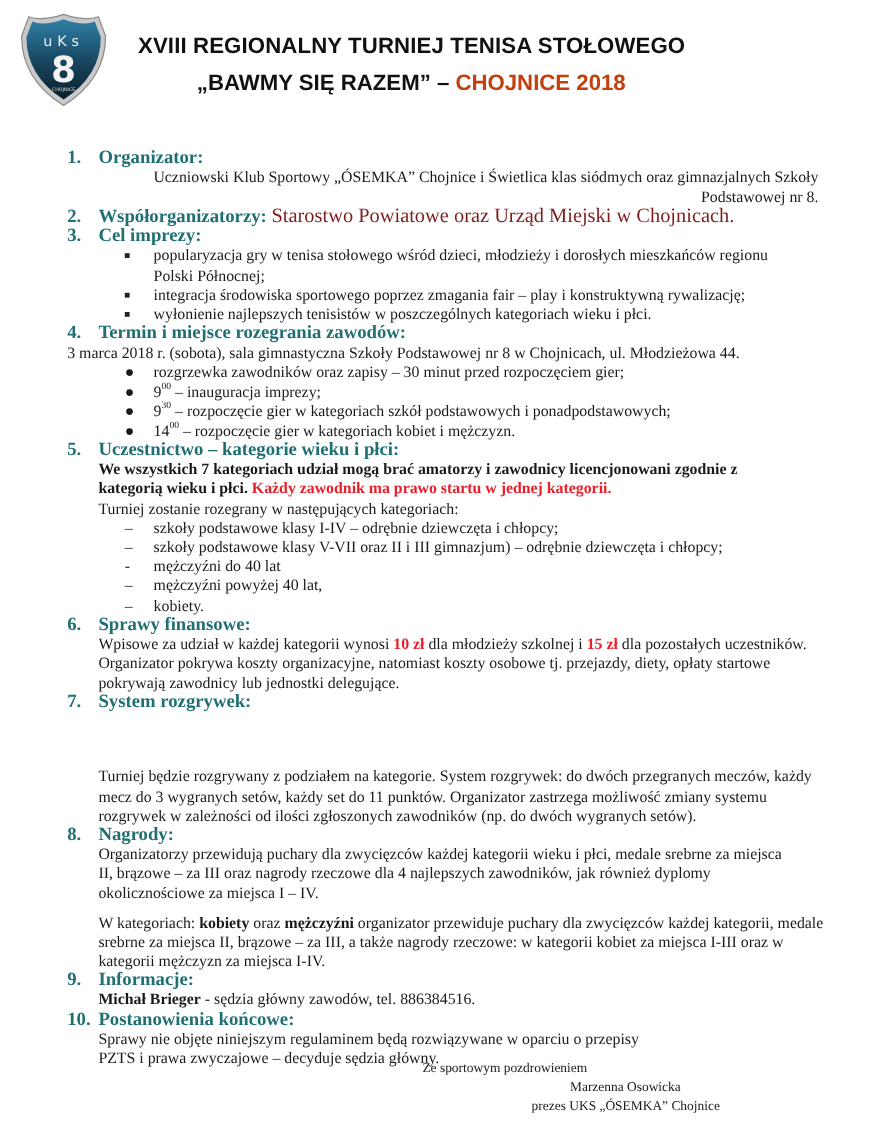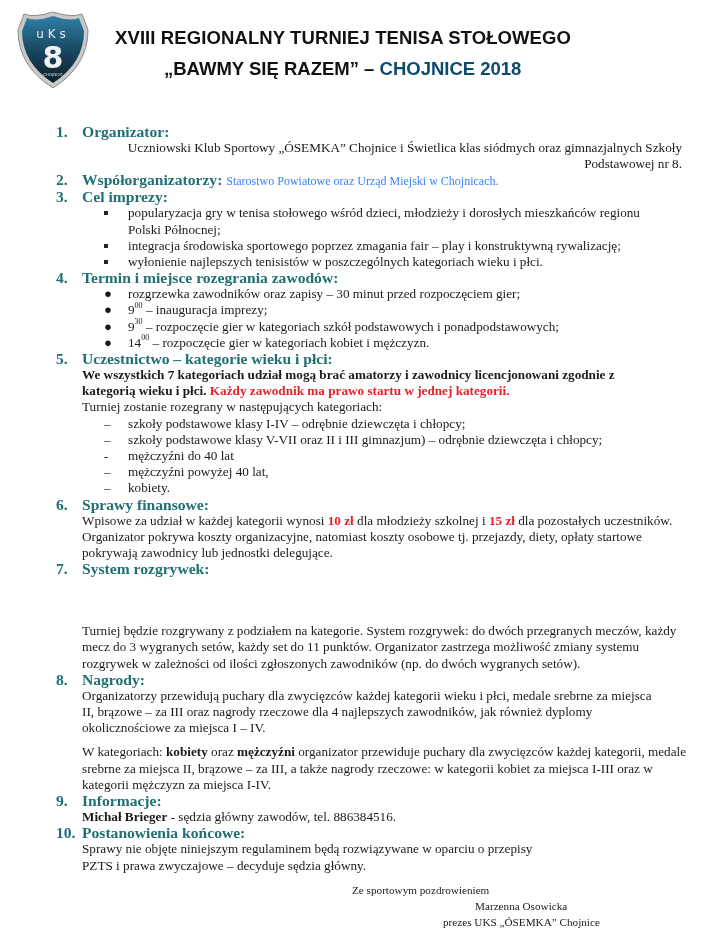--- a/index.html
+++ b/index.html
@@ -12,31 +12,31 @@
   .title1 {
     position: absolute; left: 115px; top: 27px; white-space: nowrap;
     font-family: "Liberation Sans", sans-serif; font-weight: bold; font-size: 18.5px;
     color: #111; letter-spacing: 0.1px;
   }
   .title2 {
     position: absolute; left: 164px; top: 58px; white-space: nowrap;
     font-family: "Liberation Sans", sans-serif; font-weight: bold; font-size: 18.5px;
     color: #111;
   }
-  .title2 .accent { color: #0c4a6e; }
+  .title2 .accent { color: #c2410c; }
 
   .content { position: absolute; left: 56px; top: 124px; width: 650px; font-size: 13.2px; line-height: 16.2px; }
   .section { position: relative; }
   .sec-head {
     color: #1f6f73; font-weight: bold; font-size: 15.6px; line-height: 16px;
     margin-left: 0;
   }
   .sec-head .num { display: inline-block; width: 26px; }
   .sec-body { margin-left: 26px; }
-  .inline-body { font-weight: normal; color: #3b82f6; font-size: 12px; }
+  .inline-body { font-weight: normal; color: #7f1d1d; font-size: 17px; }
   ul.sq, ul.dot, ul.dash { list-style: none; margin: 0; padding: 0; }
   ul li { position: relative; padding-left: 72px; }
   ul li .mark { position: absolute; left: 48px; top: 0; }
   ul.sq li .mark::before { content: ""; display: inline-block; width: 4px; height: 4px; background: #222; position: relative; top: -2px; }
   ul.dash li { padding-left: 72px; }
   ul.dash li .mark { left: 48px; }
   .bold { font-weight: bold; }
   .red { color: #e8202a; font-weight: bold; }
   sup { font-size: 8px; line-height: 0; position: relative; top: -1px; vertical-align: super; }
   .gap { height: 8px; }
@@ -82,20 +82,21 @@
     <div class="sec-head"><span class="num">3.</span><span>Cel imprezy:</span></div>
     <ul class="sq">
       <li style="padding-left:72px; width:520px;"><span class="mark"></span><span>popularyzacja gry w tenisa stołowego wśród dzieci, młodzieży i dorosłych mieszkańców regionu Polski Północnej;</span></li>
       <li><span class="mark"></span><span>integracja środowiska sportowego poprzez zmagania fair – play i konstruktywną rywalizację;</span></li>
       <li><span class="mark"></span><span>wyłonienie najlepszych tenisistów w poszczególnych kategoriach wieku i płci.</span></li>
     </ul>
   </div>
 
   <div class="section">
     <div class="sec-head"><span class="num">4.</span><span>Termin i miejsce rozegrania zawodów:</span></div>
+    <div style="margin-left:0;">3 marca 2018 r. (sobota), sala gimnastyczna Szkoły Podstawowej nr 8 w Chojnicach, ul. Młodzieżowa 44.</div>
     <ul class="dot">
       <li><span class="mark">●</span><span>rozgrzewka zawodników oraz zapisy – 30 minut przed rozpoczęciem gier;</span></li>
       <li><span class="mark">●</span><span>9</span><sup>00</sup><span> – inauguracja imprezy;</span></li>
       <li><span class="mark">●</span><span>9</span><sup>30</sup><span> – rozpoczęcie gier w kategoriach szkół podstawowych i ponadpodstawowych;</span></li>
       <li><span class="mark">●</span><span>14</span><sup>00</sup><span> – rozpoczęcie gier w kategoriach kobiet i mężczyzn.</span></li>
     </ul>
   </div>
 
   <div class="section">
     <div class="sec-head"><span class="num">5.</span><span>Uczestnictwo – kategorie wieku i płci:</span></div>

